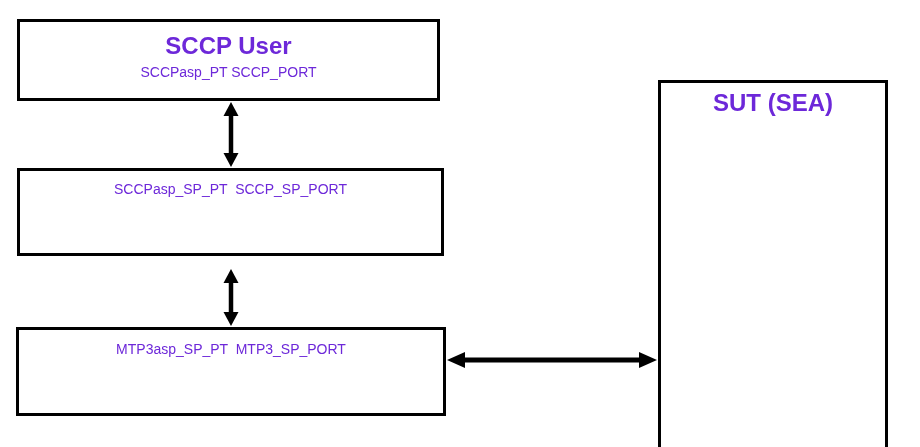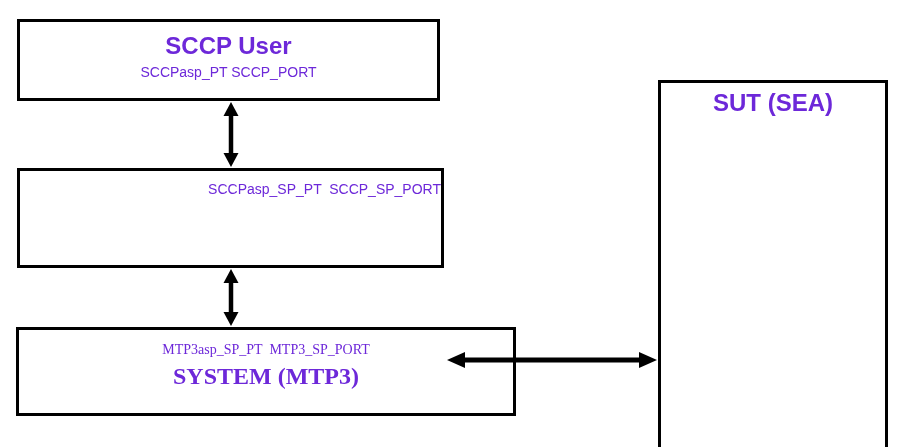--- a/index.html
+++ b/index.html
@@ -32,22 +32,22 @@
     line-height: 30px;
     white-space: pre;
   }
   .box-ports {
     font-weight: normal;
     font-size: 14px;
     line-height: 23px;
     white-space: pre;
   }
   #sccp-user-box   { left: 17px;  top: 19px;  width: 423px; height: 82px;  padding-top: 9px;  }
-  #sccp-box        { left: 17px;  top: 168px; width: 427px; height: 100px; padding-top: 7px; align-items: flex-end;  }
-  #system-mtp3-box { left: 16px;  top: 327px; width: 500px; height: 89px;  padding-top: 8px; font-family: Liberation Serif, serif;  }
+  #sccp-box        { left: 17px;  top: 168px; width: 427px; height: 88px; padding-top: 7px;  }
+  #system-mtp3-box { left: 16px;  top: 327px; width: 430px; height: 89px;  padding-top: 8px;  }
   #sut-box         { left: 658px; top: 40px;  width: 230px; height: 384px; padding-top: 5px; margin-top: 40px; }
   .arrow {
     position: absolute;
     display: block;
   }
   #arrow-user-sccp  { left: 219px; top: 101px; }
   #arrow-sccp-mtp3  { left: 219px; top: 268px; }
   #arrow-mtp3-sut   { left: 446px; top: 348px; }
   .arrow svg { display: block; }
 </style>
@@ -60,21 +60,20 @@
     <div class="box-title">SCCP User</div>
     <div class="box-ports">SCCPasp_PT SCCP_PORT</div>
   </div>
 
   <div class="box" id="sccp-box">
     <div class="box-ports">SCCPasp_SP_PT  SCCP_SP_PORT</div>
   </div>
 
   <div class="box" id="system-mtp3-box">
     <div class="box-ports">MTP3asp_SP_PT  MTP3_SP_PORT</div>
-    <div class="box-title">SYSTEM (MTP3)</div>
   </div>
 
   <div class="box" id="sut-box">
     <div class="box-title">SUT (SEA)</div>
   </div>
 
   <span class="arrow" id="arrow-user-sccp">
     <svg width="24" height="67" viewBox="0 0 24 67" xmlns="http://www.w3.org/2000/svg">
       <line x1="12" y1="12" x2="12" y2="55" stroke="#000000" stroke-width="4.5"></line>
       <polygon points="12,1 4.5,15 19.5,15" fill="#000000"></polygon>

